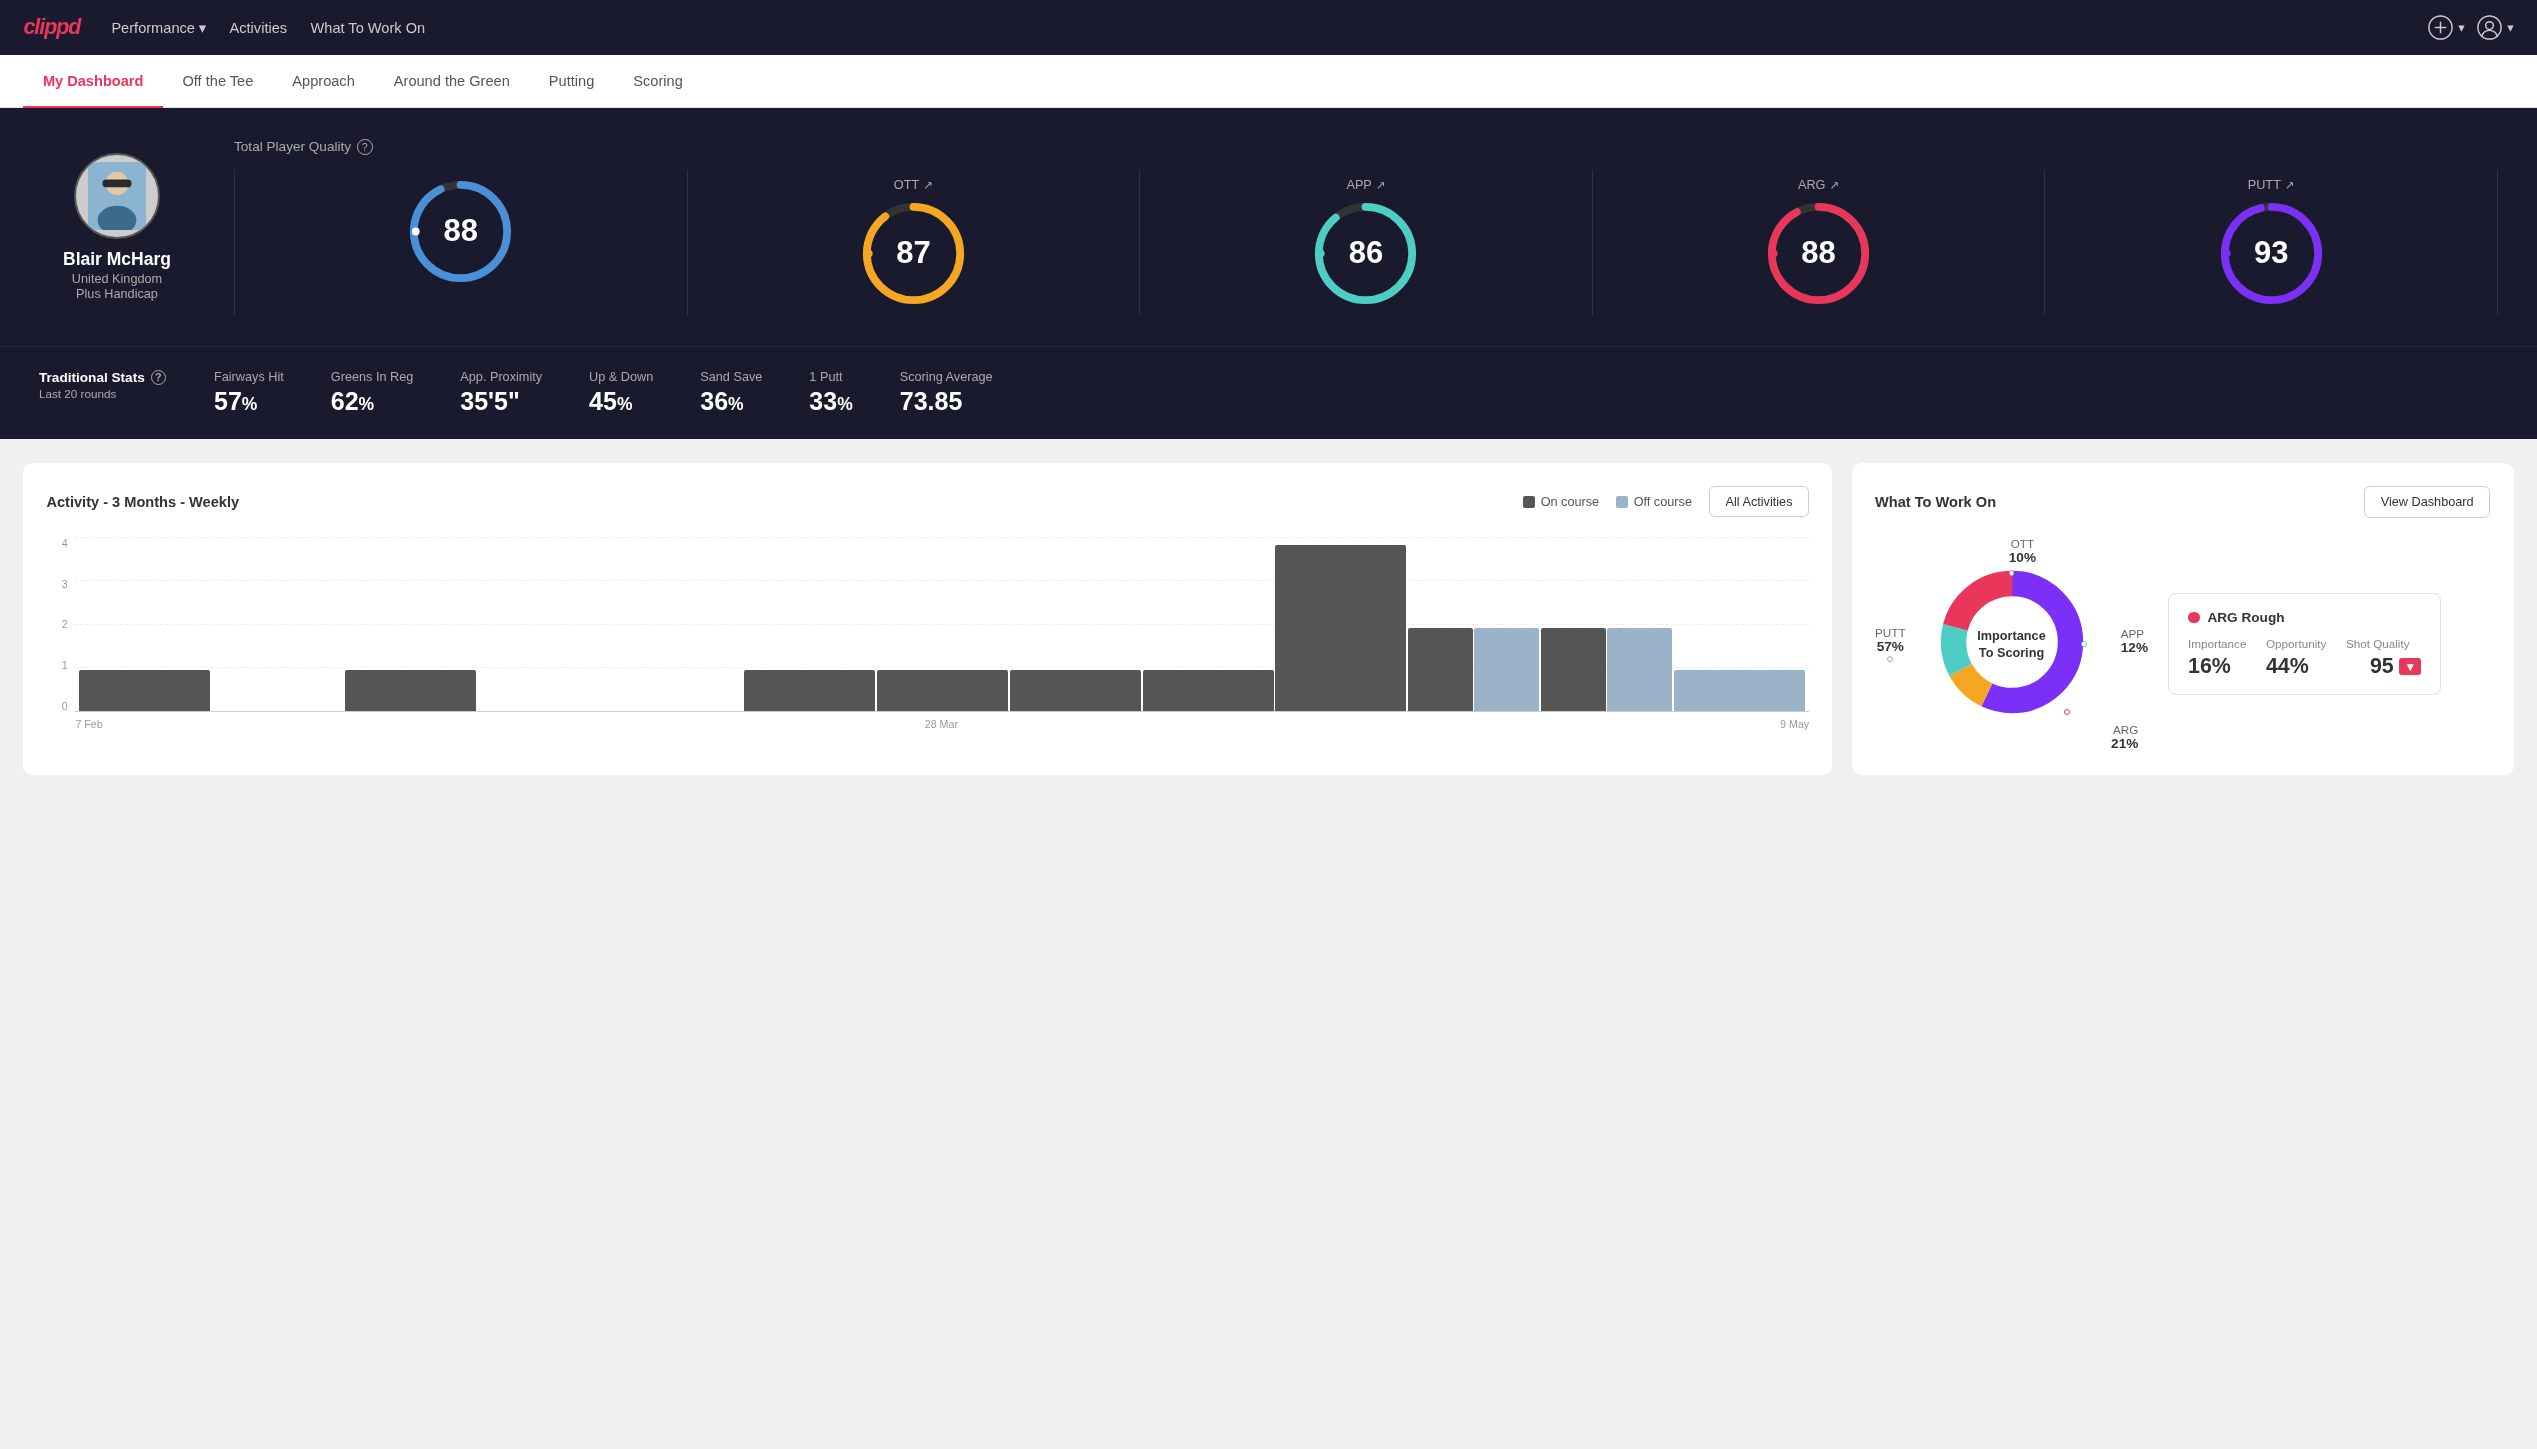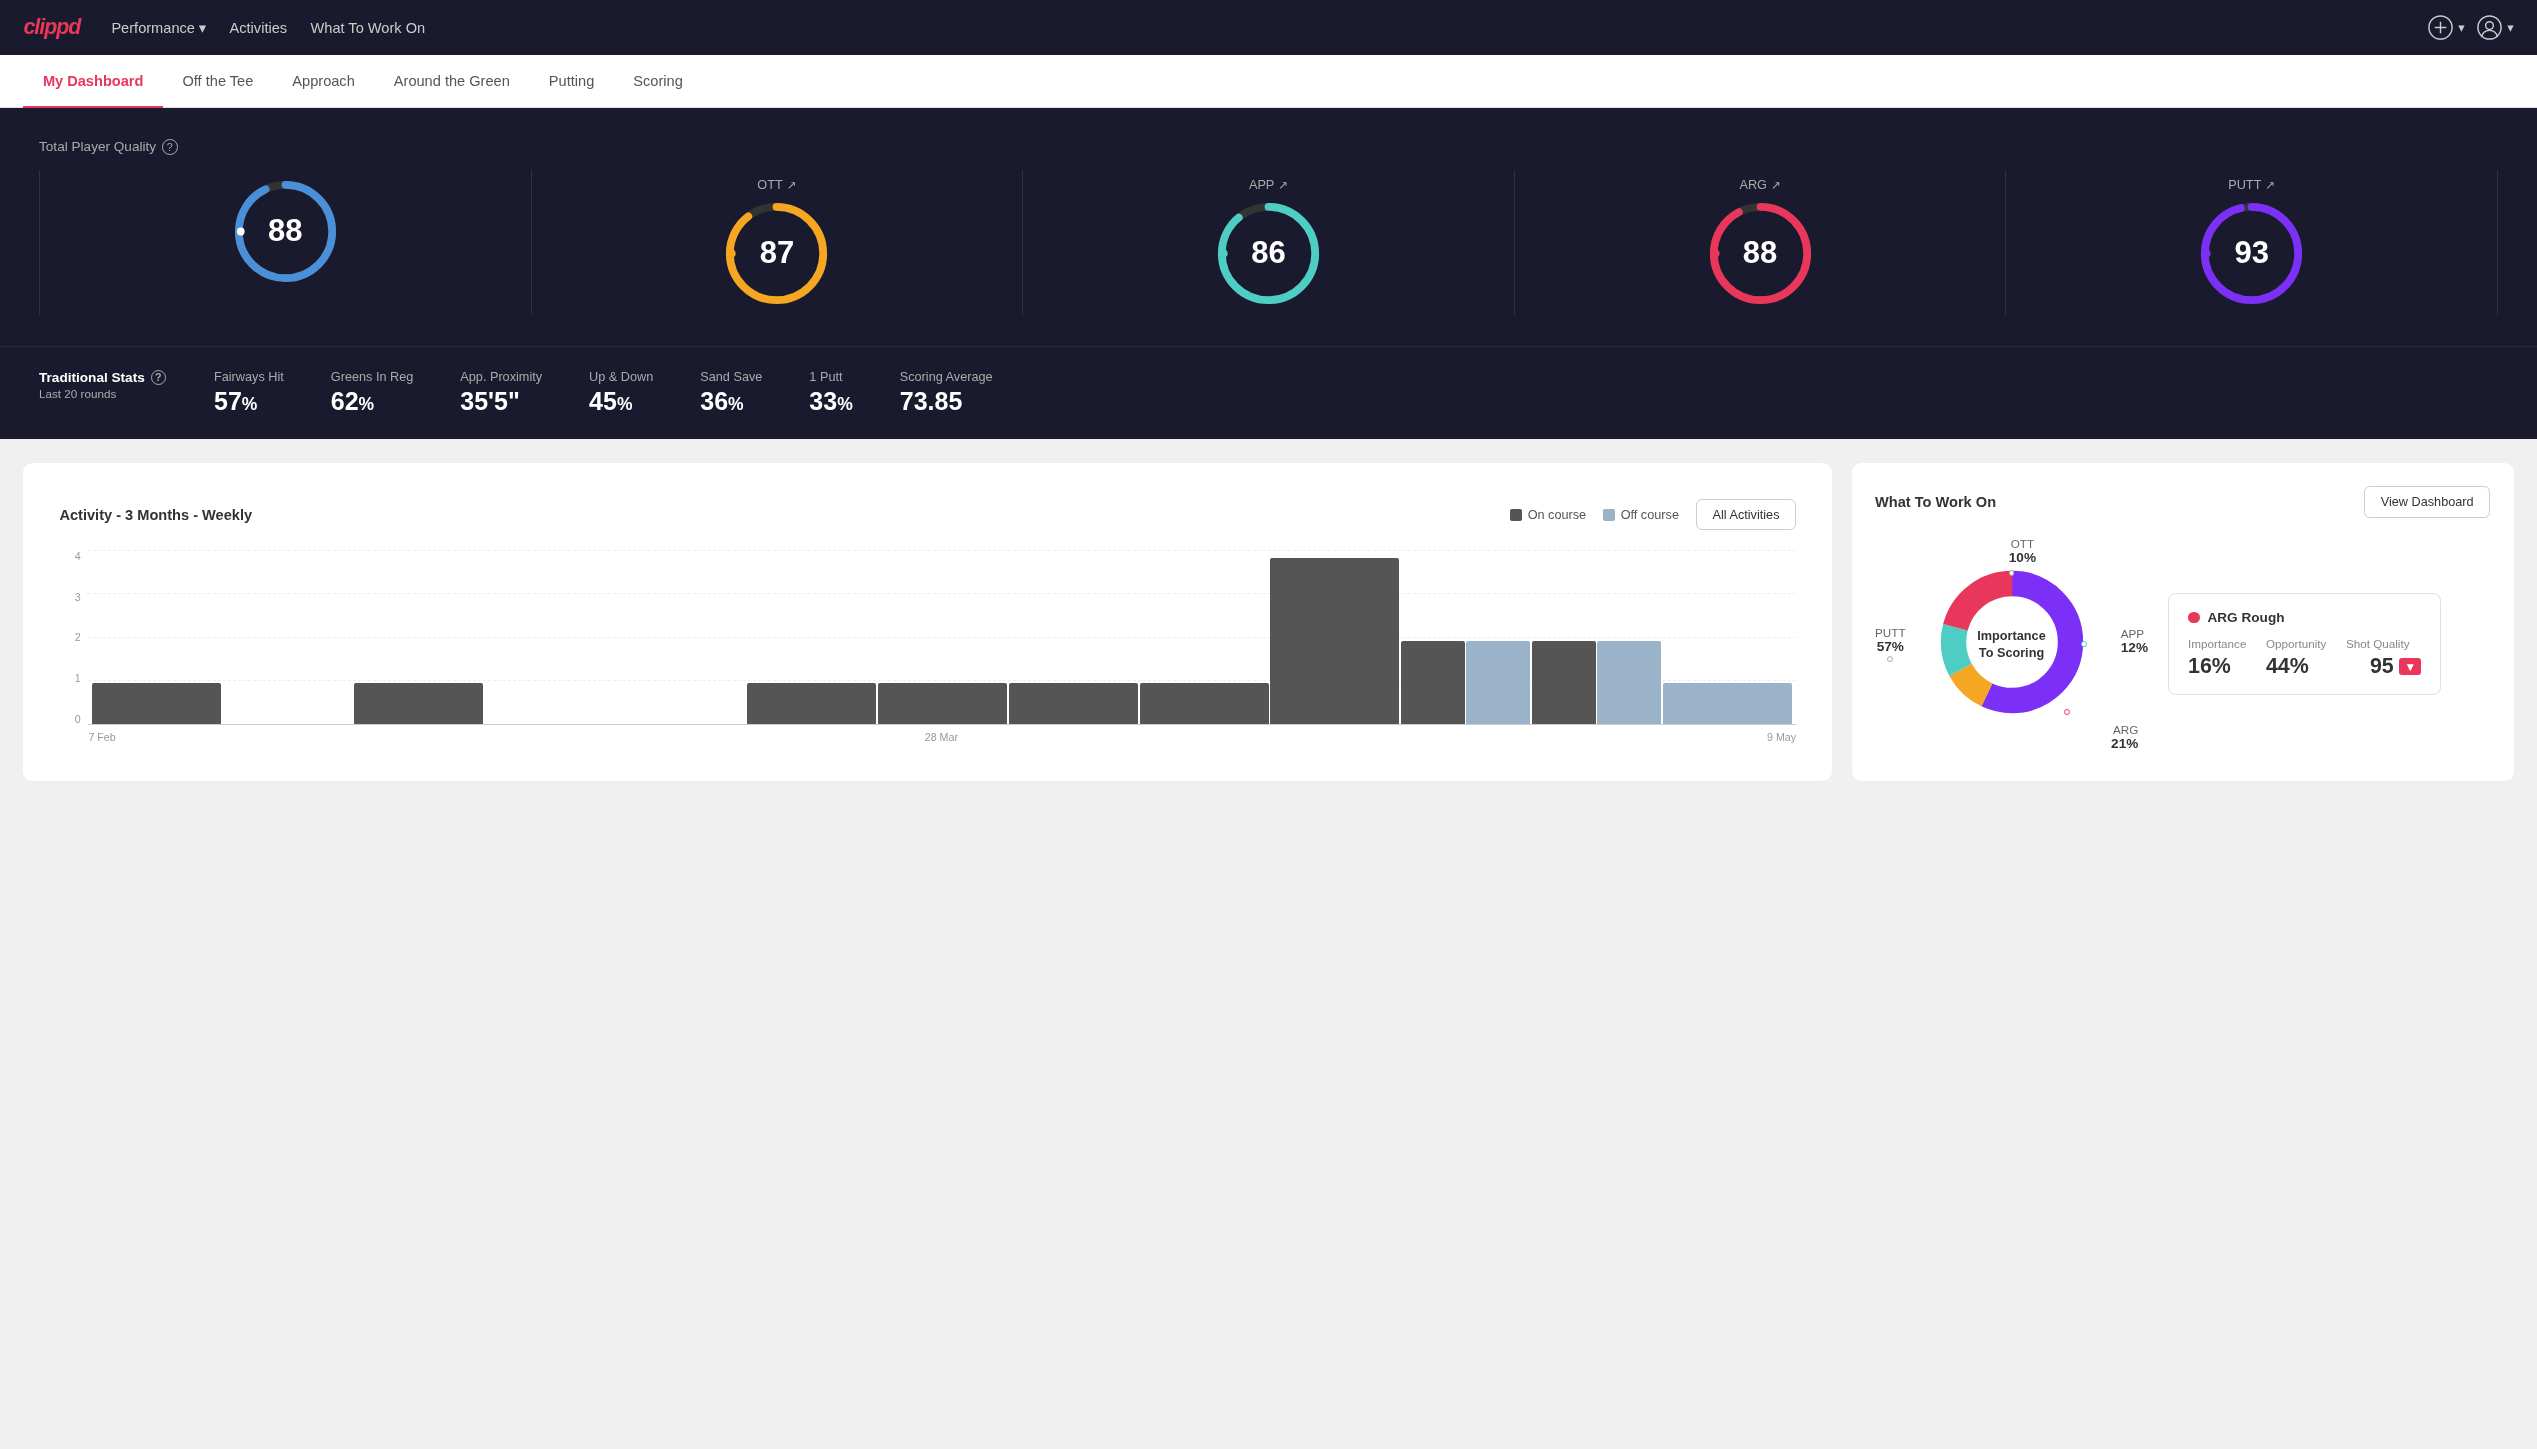--- a/index.html
+++ b/index.html
@@ -167,21 +167,21 @@
       background: #f0f0f0;
       padding: 23.4px;
       display: flex;
       gap: 19.5px;
     }
 
     
     .chart-card {
       background: #fff;
       border-radius: 9.7px;
-      padding: 36px;
+      padding: 23px;
       flex: 1;
       min-width: 0;
     }
     .chart-header {
       display: flex;
       align-items: center;
       justify-content: space-between;
       margin-bottom: 19.5px;
     }
     .chart-title { font-size: 14.6px; font-weight: 600; color: #333; }
@@ -325,20 +325,33 @@
   <div class="tab-item">Off the Tee</div>
   <div class="tab-item">Approach</div>
   <div class="tab-item">Around the Green</div>
   <div class="tab-item">Putting</div>
   <div class="tab-item">Scoring</div>
 </div>
 
 <div class="hero">
   <div class="hero-inner">
 
+    <div class="player-info">
+      <div class="avatar">
+        <svg width="58" height="68" viewBox="0 0 60 70" fill="none">
+          <rect width="60" height="70" fill="#8ab4d0"></rect>
+          <circle cx="30" cy="22" r="12" fill="#e0c8a8"></circle>
+          <ellipse cx="30" cy="60" rx="20" ry="15" fill="#3a6b8a"></ellipse>
+          <rect x="15" y="18" width="30" height="8" rx="4" fill="#2a2a2a"></rect>
+        </svg>
+      </div>
+      <div class="player-name">Blair McHarg</div>
+      <div class="player-country">United Kingdom</div>
+      <div class="player-hcp">Plus Handicap</div>
+    </div>
 
     <div class="scores-section">
       <div class="scores-title">
         <span>Total Player Quality</span>
         <span class="help-icon">?</span>
       </div>
       <div class="scores-grid">
 
         <div class="score-card">
           <div class="circle-container">

